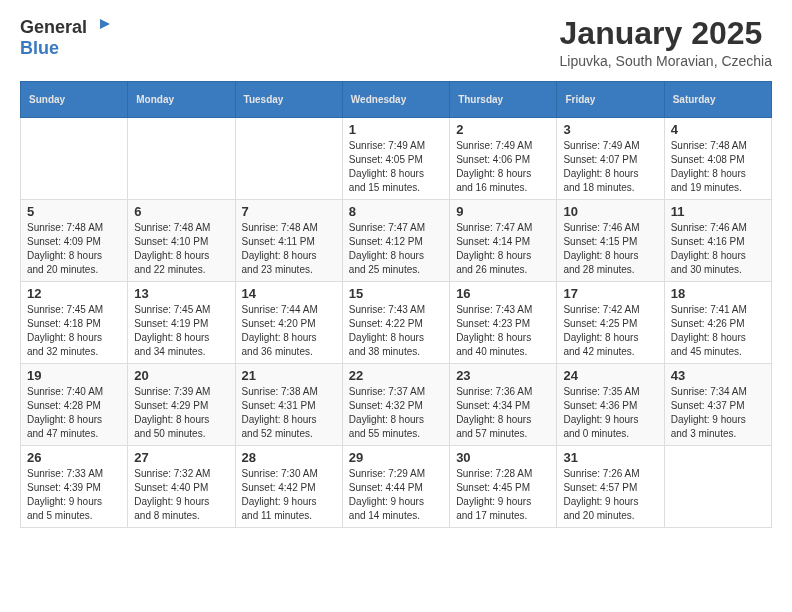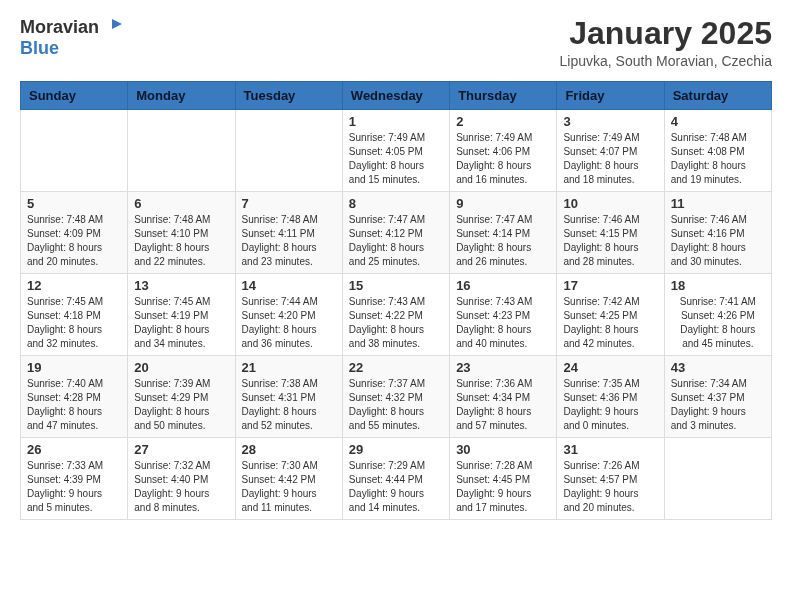--- a/index.html
+++ b/index.html
@@ -20,44 +20,44 @@
       justify-content: space-between;
       margin-bottom: 12px;
     }
     .logo {
       display: flex;
       align-items: center;
     }
     .logo-general { color: #333; }
     .logo-blue { color: #3a7abf; text-align: right; }
     .title-block {
-      text-align: right;
+      text-align: left;
     }
     .month-title {
       font-size: 32px;
       font-weight: bold;
       color: #333;
       line-height: 1.1;
     }
     .location {
       font-size: 14px;
       color: #555;
       margin-top: 2px;
     }
     .calendar {
       width: 100%;
       border-collapse: collapse;
       table-layout: fixed;
     }
     .calendar th {
       background: #3a7abf;
-      color: #0f172a;
+      color: #e5e5e5;
       text-align: left;
-      padding: 6px 8px;
-      font-size: 13px;
+      padding: 12px 8px;
+      font-size: 10px;
       font-weight: bold;
       border: 1px solid #2d6aa8;
     }
     .calendar td {
       vertical-align: top;
       padding: 4px 6px;
       border: 1px solid #ddd;
       font-size: 10.5px;
       color: #333;
       height: 82px;
@@ -82,21 +82,21 @@
     }
   </style>
 </head>
 <body>
 
 <div class="container">
   <div class="header">
     <div class="logo">
       <div>
         <div style="display:flex;align-items:center;">
-          <span class="logo-general" style="font-size:18px;font-weight:bold;">Moravian</span>
+          <span class="logo-general" style="font-size:18px;font-weight:bold;">General</span>
 
           <svg width="22" height="22" viewBox="0 0 22 22" style="margin:0 1px;">
             <polygon points="12,3 22,8 12,13" fill="#3a7abf"></polygon>
           </svg>
         </div>
         <div>
           <span class="logo-blue" style="font-size:18px;font-weight:bold;color:#3a7abf;">Blue</span>
         </div>
       </div>
     </div>
@@ -241,21 +241,21 @@
           </td>
           <td>
             <span class="day-num">17</span>
             <div class="day-info" style="white-space: pre-line;">Sunrise: 7:42 AM
 Sunset: 4:25 PM
 Daylight: 8 hours
 and 42 minutes.</div>
           </td>
           <td>
             <span class="day-num">18</span>
-            <div class="day-info" style="white-space: pre-line; text-align: center;">Sunrise: 7:41 AM
+            <div class="day-info" style="white-space: pre-line;">Sunrise: 7:41 AM
 Sunset: 4:26 PM
 Daylight: 8 hours
 and 45 minutes.</div>
           </td>
         </tr>
         <tr>
           <td>
             <span class="day-num">19</span>
             <div class="day-info" style="white-space: pre-line;">Sunrise: 7:40 AM
 Sunset: 4:28 PM

